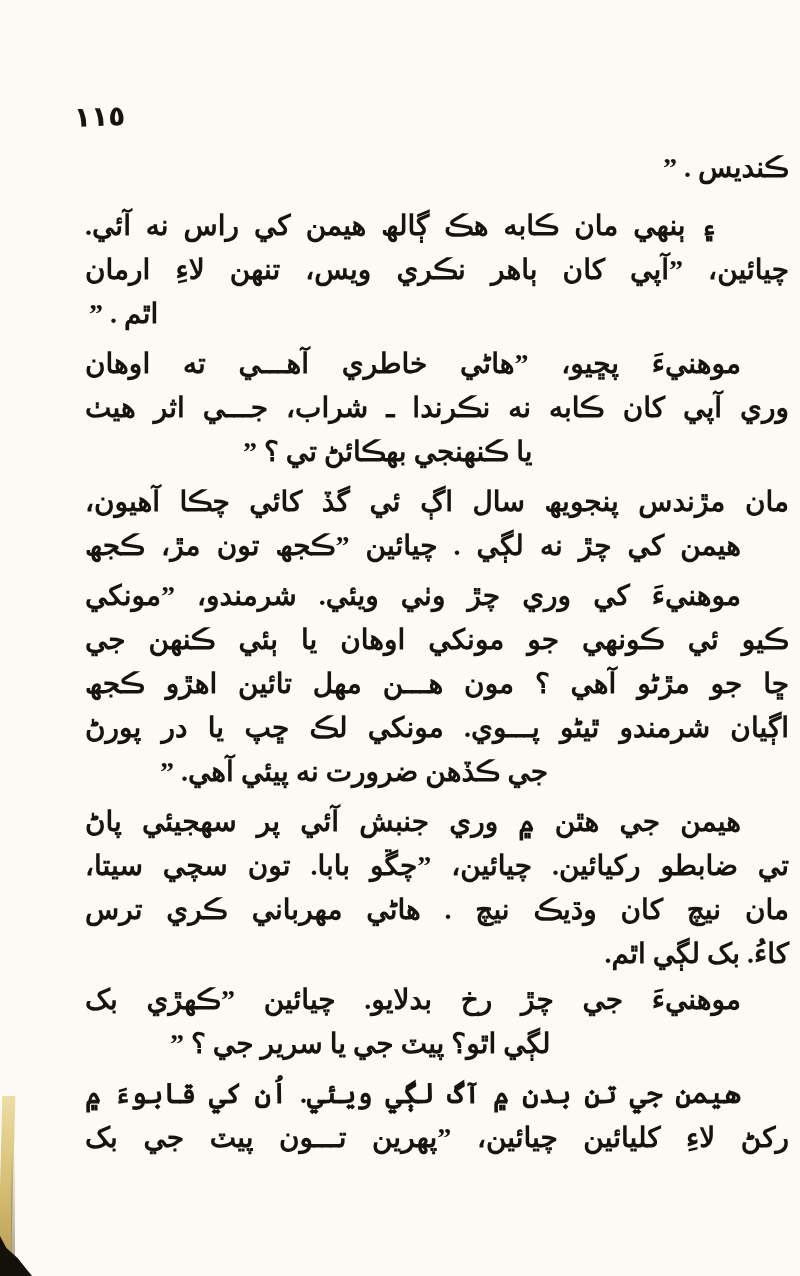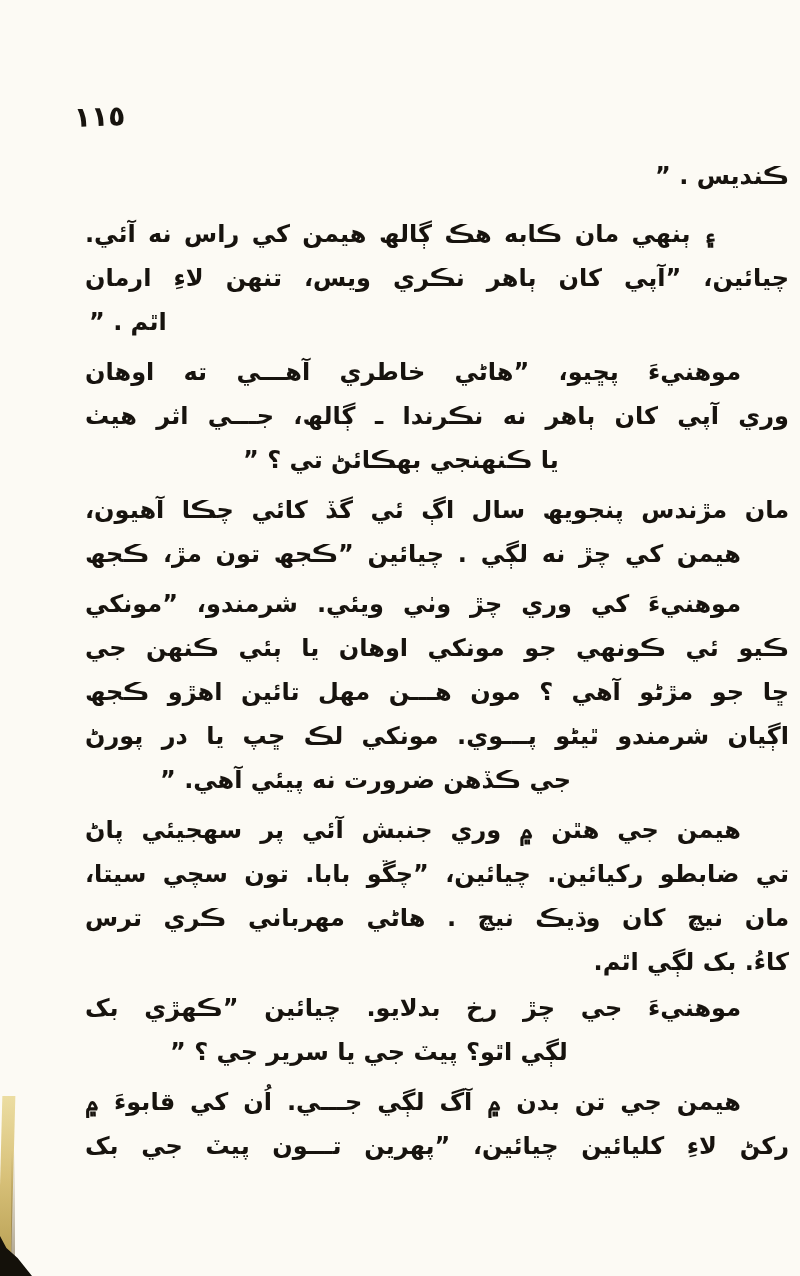--- a/index.html
+++ b/index.html
@@ -12,24 +12,25 @@
     color:#17130e;
   }
   .page-number {
     position:absolute; left:74px; top:100px;
     font-size:28px; font-weight:bold;
     letter-spacing:3px;
     transform:rotate(-2deg);
     direction:ltr;
   }
   .text-block {
-    position:absolute; left:85px; top:152px; width:704px;
+    position:absolute; left:85px; top:144px; width:704px;
     direction:rtl;
-    font-size:24px; font-weight:bold;
+    font-size:28px; font-weight:bold;
     line-height:44px;
+    font-family:Liberation Serif, serif;
   }
   .para { margin:0 0 0 0; padding-top:6px; }
   .para.gap-lg { padding-top:14px; }
   .para.gap-0 { padding-top:2px; }
   .line { min-height:44px; }
   .fill  { text-align:justify; text-align-last:justify; }
   .tail  { text-align:right; text-align-last:left; }
   .tail-right { text-align:right; text-align-last:right; }
   
   .edge-strip {
@@ -61,21 +62,21 @@
     </div>
 
     <div class="para gap-lg">
       <div class="line fill" style="text-indent:72px">۽ ٻنهي مان ڪابه هڪ ڳالھ هيمن کي راس نه آئي.</div>
       <div class="line fill">چيائين، ”آپي کان ٻاهر نڪري ويس، تنهن لاءِ ارمان</div>
       <div class="line tail" style="padding-left:4px">اٿم . ”</div>
     </div>
 
     <div class="para">
       <div class="line fill" style="text-indent:48px">موهنيءَ پڇيو، ”هاڻي خاطري آهـــي ته اوهان</div>
-      <div class="line fill">وري آپي کان ٻاهر نه نڪرندا ـ ڳالھ، جـــي اثر هيٺ</div>
+      <div class="line fill">وري آپي کان ڪابه نه نڪرندا ـ شراب، جـــي اثر هيٺ</div>
       <div class="line tail" style="padding-left:158px">يا ڪنهنجي بهڪائڻ تي ؟ ”</div>
     </div>
 
     <div class="para">
       <div class="line fill">مان مڙندس پنجويھ سال اڳ ئي گڏ کائي چڪا آهيون،</div>
       <div class="line fill" style="text-indent:48px">هيمن کي چڙ نه لڳي . چيائين ”ڪجھ تون مڙ، ڪجھ</div>
     </div>
 
     <div class="para">
       <div class="line fill" style="text-indent:48px">موهنيءَ کي وري چڙ وٺي ويئي. شرمندو، ”مونکي</div>
@@ -91,21 +92,21 @@
       <div class="line fill">مان نيچ کان وڌيڪ نيچ . هاڻي مهرباني ڪري ترس</div>
       <div class="line tail-right line">کاءُ. بک لڳي اٿم.</div>
     </div>
 
     <div class="para gap-0">
       <div class="line fill" style="text-indent:48px">موهنيءَ جي چڙ رخ بدلايو. چيائين ”ڪهڙي بک</div>
       <div class="line tail" style="padding-left:85px">لڳي اٿو؟ پيٽ جي يا سرير جي ؟ ”</div>
     </div>
 
     <div class="para">
-      <div class="line fill" style="text-indent:48px">هيمن جي تن بدن ۾ آگ لڳي جـــي. اُن کي قابوءَ ۾</div>
+      <div class="line fill" style="text-indent:48px">هيمن جي تن بدن ۾ آگ لڳي ويئي. اُن کي قابوءَ ۾</div>
       <div class="line fill">رکڻ لاءِ کليائين چيائين، ”پهرين تـــون پيٽ جي بک</div>
     </div>
 
   </div>
 
   <div class="edge-strip"></div>
   <div class="edge-strip-shadow"></div>
   <div class="edge-corner"></div>
 
 </div>

